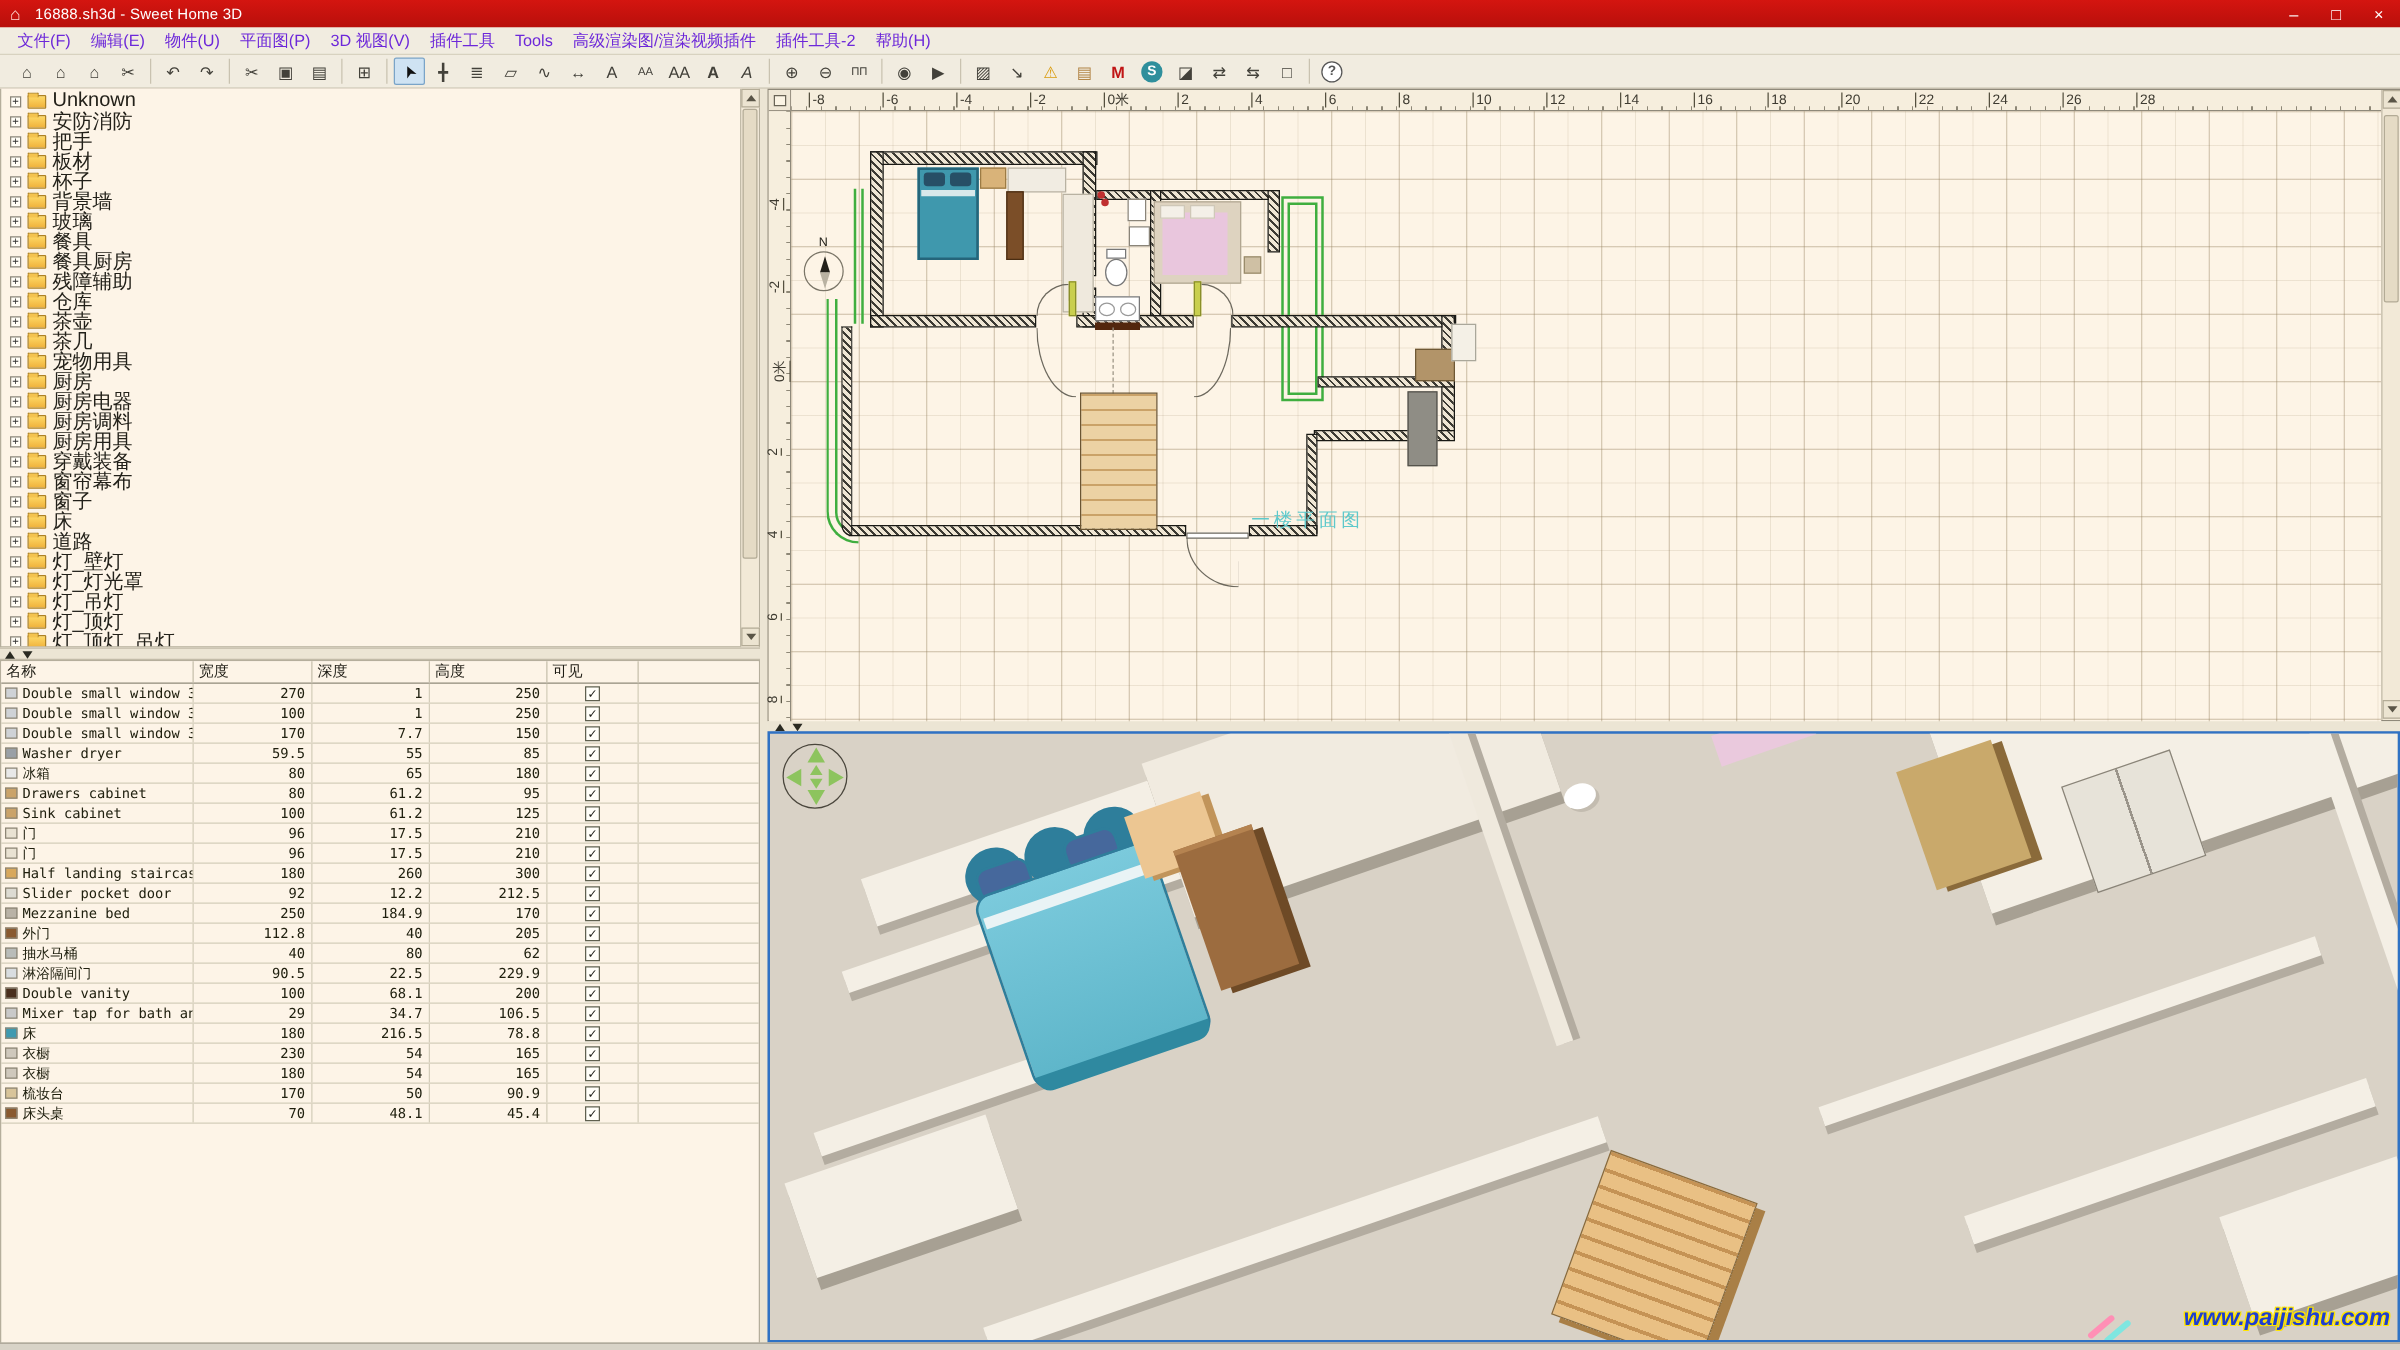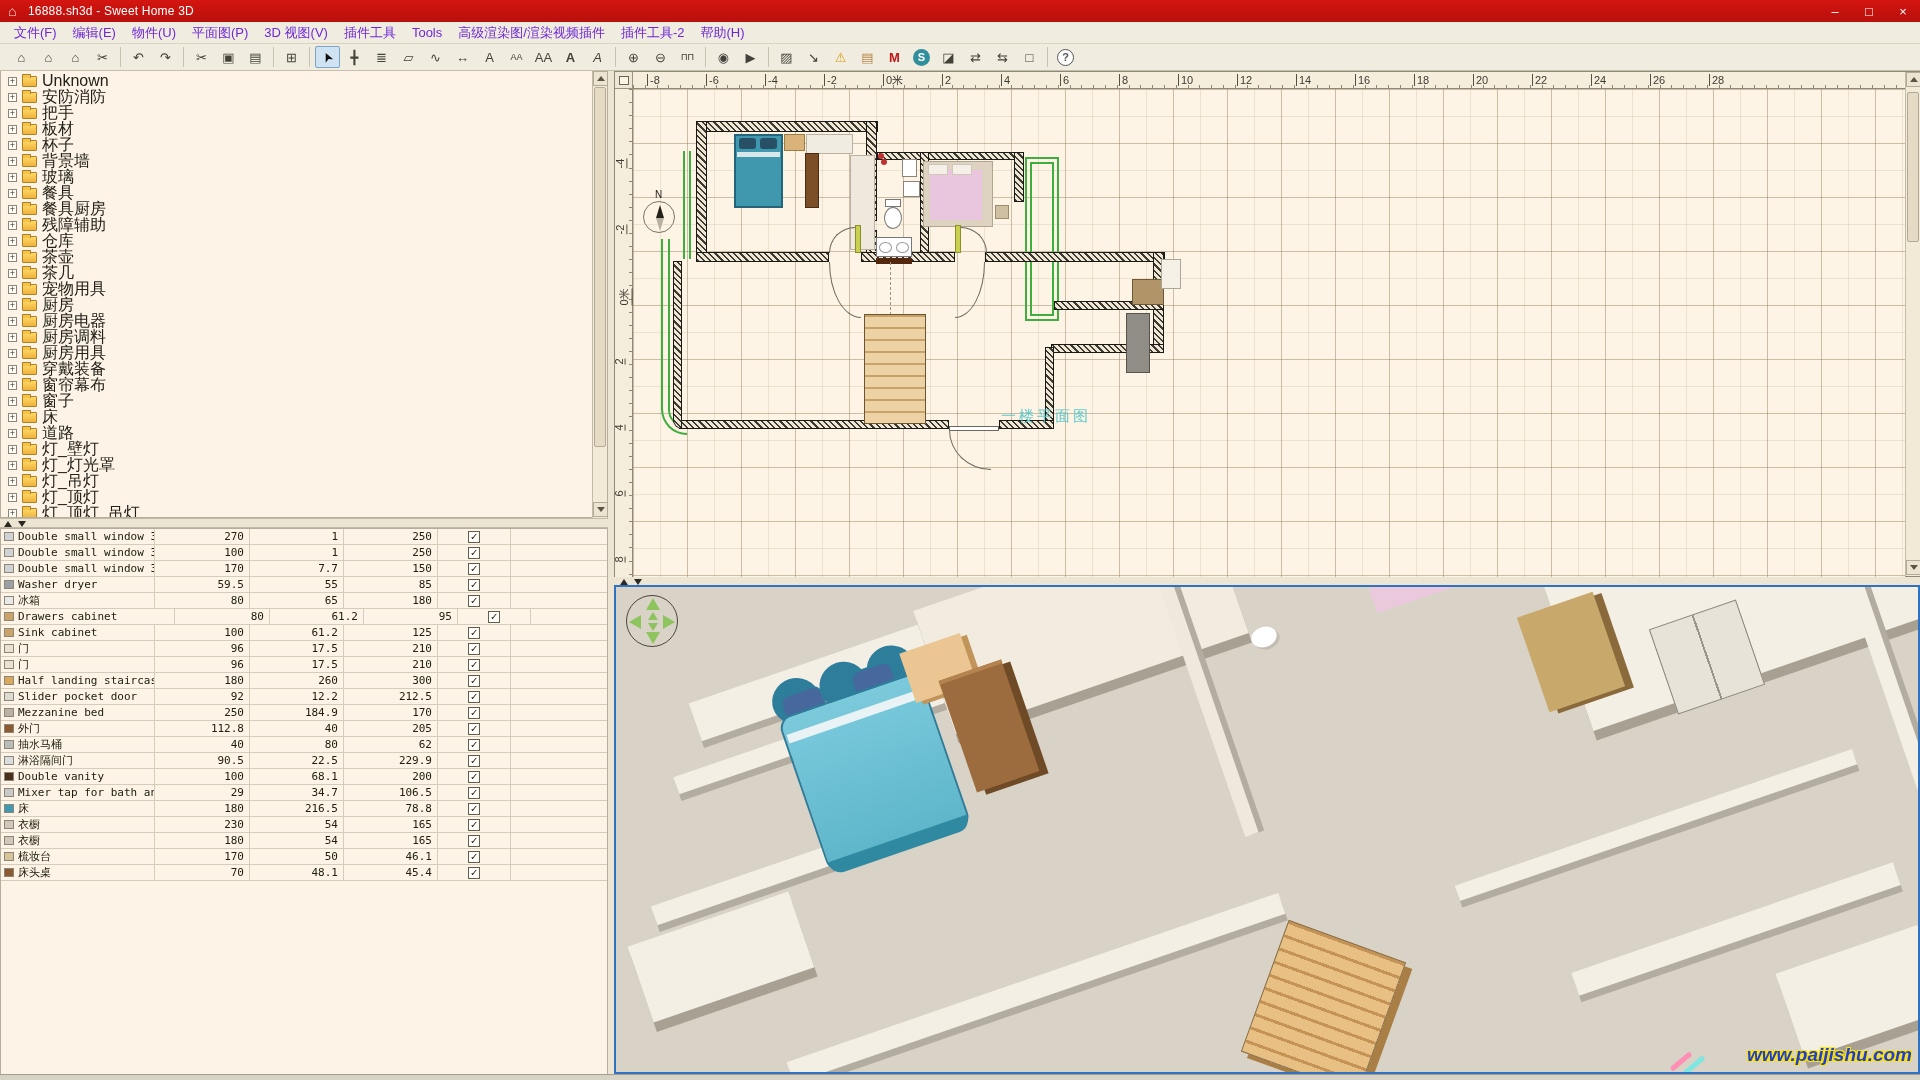--- a/index.html
+++ b/index.html
@@ -459,20 +459,27 @@
     </div>
 
     <div class="hsplit1">
       <div class="split-arrows">
         <span class="mini-tri up"></span>
         <span class="mini-tri down"></span>
       </div>
     </div>
 
     <div class="ftable">
+      <div class="thead" id="table-head">
+          <span class="th" style="width: 154px;">名称</span>
+          <span class="th" style="width: 95px;">宽度</span>
+          <span class="th" style="width: 94px;">深度</span>
+          <span class="th" style="width: 94px;">高度</span>
+          <span class="th" style="width: 73px;">可见</span>
+        </div>
       <div id="table-body">
           <div class="trow">
             <span class="c-name" style="width: 154px;">
               <i class="row-icon" style="background: rgb(207, 210, 214);"></i>
               <span>Double small window 3x3...</span>
             </span>
             <span class="c-num" style="width: 95px;">270</span>
             <span class="c-num" style="width: 94px;">1</span>
             <span class="c-num" style="width: 94px;">250</span>
             <span class="c-vis">
@@ -521,21 +528,21 @@
               <span>冰箱</span>
             </span>
             <span class="c-num" style="width: 95px;">80</span>
             <span class="c-num" style="width: 94px;">65</span>
             <span class="c-num" style="width: 94px;">180</span>
             <span class="c-vis">
               <span class="cb">✓</span>
             </span>
           </div>
           <div class="trow">
-            <span class="c-name" style="width: 174px;">
+            <span class="c-name" style="width: 154px;">
               <i class="row-icon" style="background: rgb(202, 163, 106);"></i>
               <span>Drawers cabinet</span>
             </span>
             <span class="c-num" style="width: 95px;">80</span>
             <span class="c-num" style="width: 94px;">61.2</span>
             <span class="c-num" style="width: 94px;">95</span>
             <span class="c-vis">
               <span class="cb">✓</span>
             </span>
           </div>
@@ -707,21 +714,21 @@
               <span class="cb">✓</span>
             </span>
           </div>
           <div class="trow">
             <span class="c-name" style="width: 154px;">
               <i class="row-icon" style="background: rgb(216, 196, 154);"></i>
               <span>梳妆台</span>
             </span>
             <span class="c-num" style="width: 95px;">170</span>
             <span class="c-num" style="width: 94px;">50</span>
-            <span class="c-num" style="width: 94px;">46.1</span>
+            <span class="c-num" style="width: 94px;">90.9</span>
             <span class="c-vis">
               <span class="cb">✓</span>
             </span>
           </div>
           <div class="trow">
             <span class="c-name" style="width: 154px;">
               <i class="row-icon" style="background: rgb(138, 90, 48);"></i>
               <span>床头桌</span>
             </span>
             <span class="c-num" style="width: 95px;">70</span>

